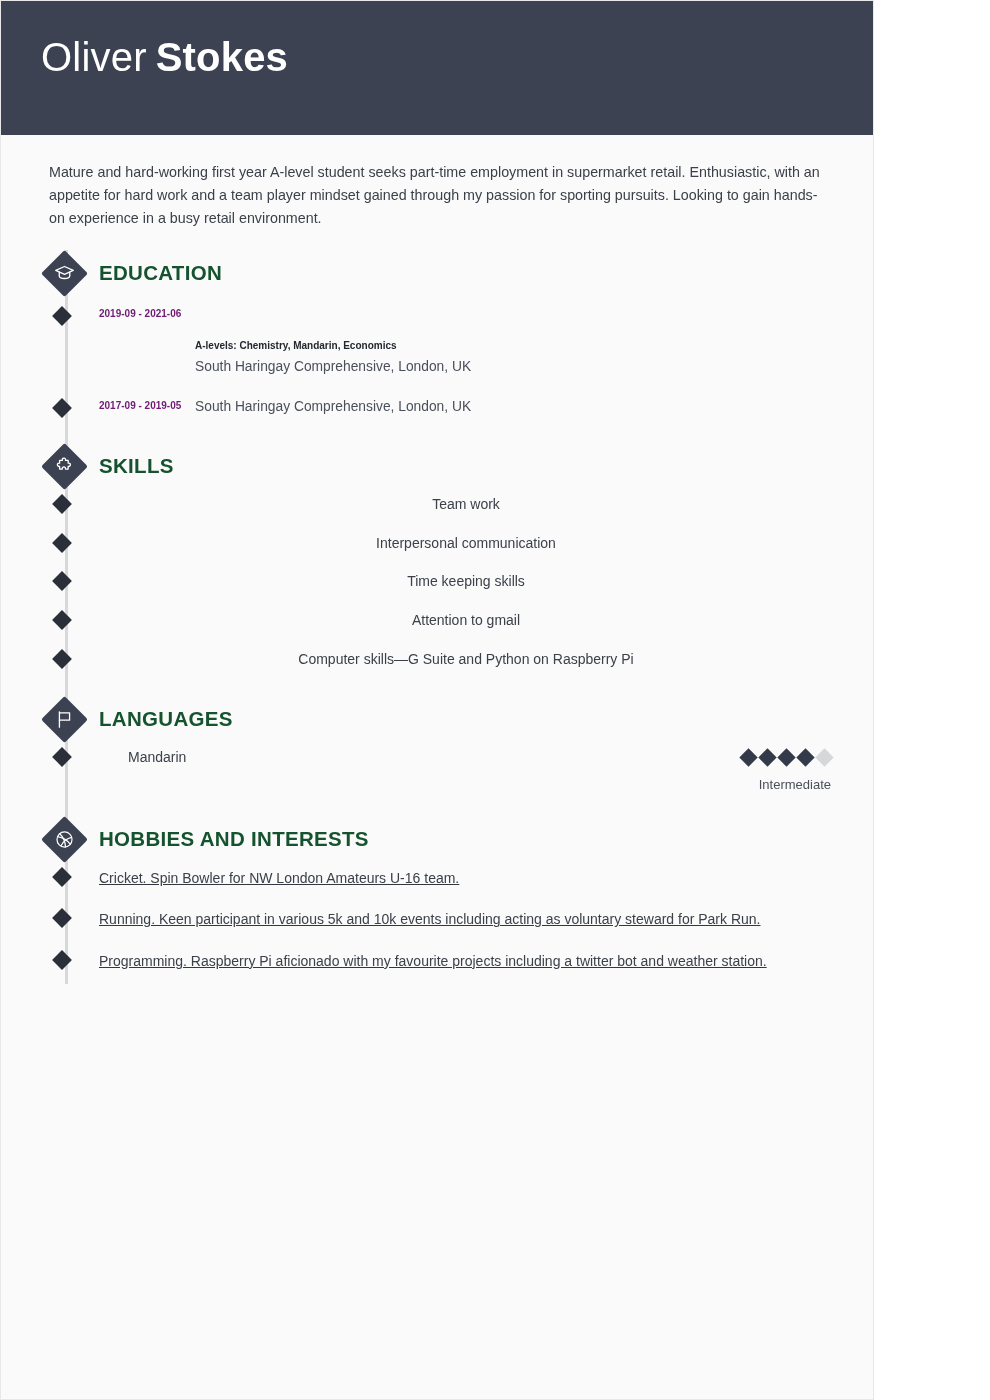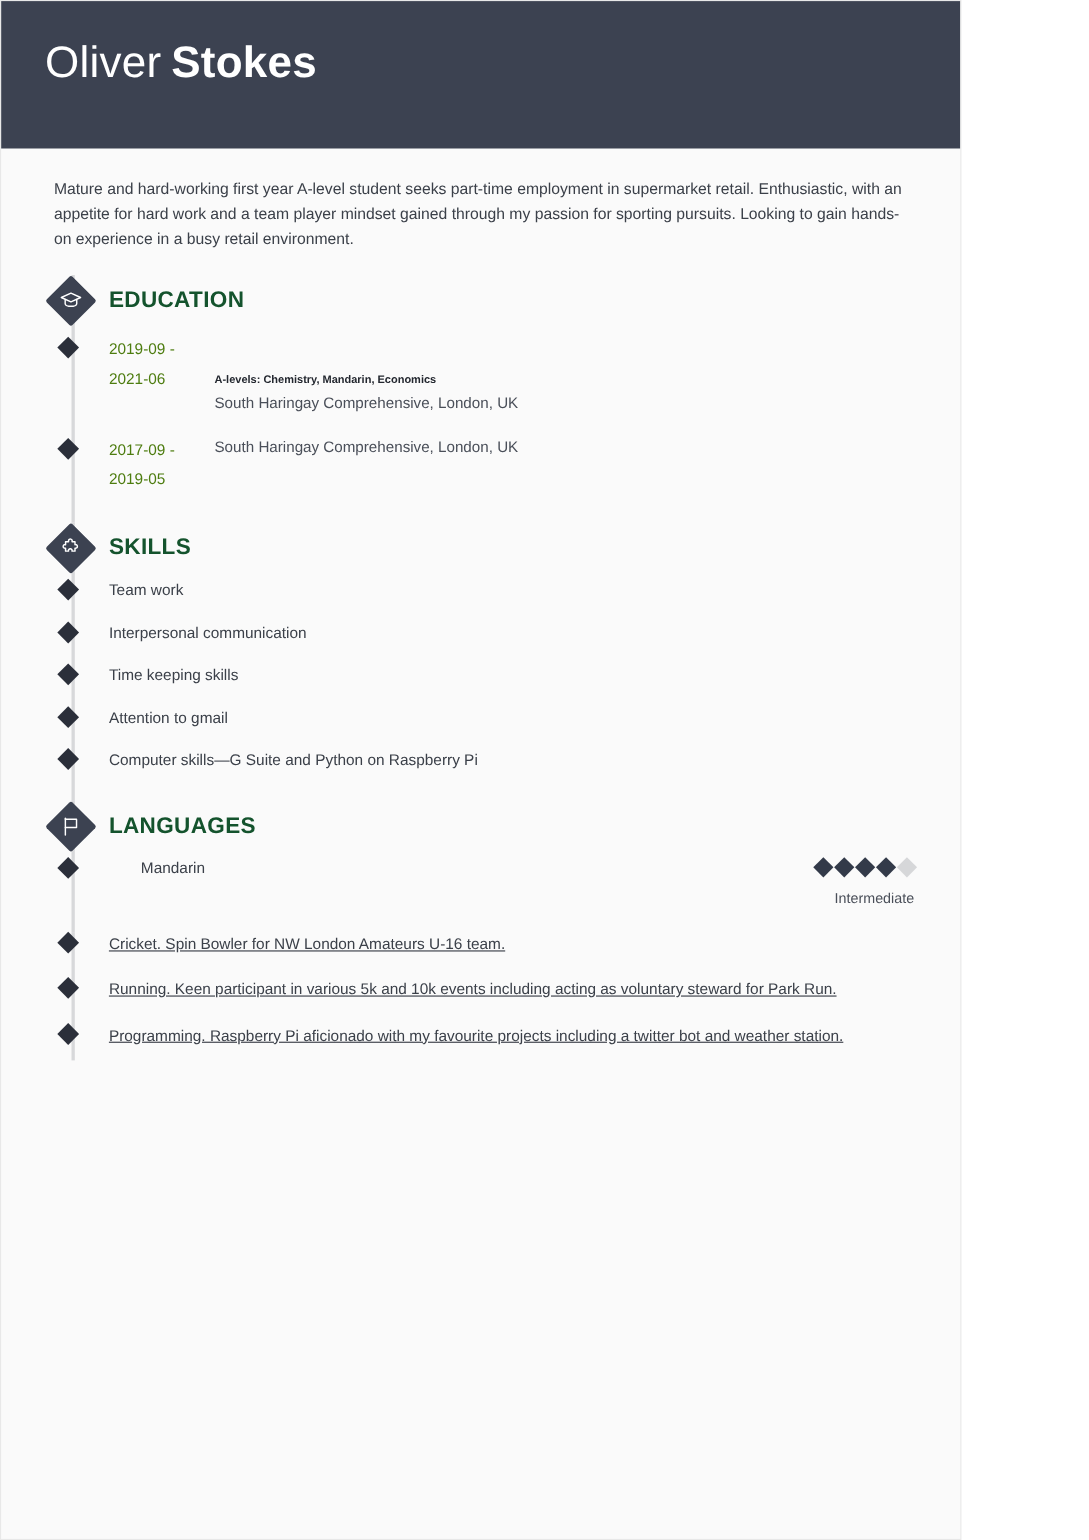--- a/index.html
+++ b/index.html
@@ -148,42 +148,42 @@
   .edu-item {
     position: relative;
     display: flex;
     margin-bottom: 16px;
     padding-top: 2px;
   }
   .edu-item .bullet { top: 7px; }
   .edu-dates {
     width: 96px;
     flex: 0 0 96px;
-    font-size: 14px;
-    font-weight: 400;
+    font-size: 10px;
+    font-weight: 700;
     line-height: 1.9;
-    color: #4d7c0f;
+    color: #701a75;
   }
   .edu-body { flex: 1; }
   .edu-title {
     font-size: 10px;
     font-weight: 700;
     color: #23272f;
     line-height: 1.6;
     margin-bottom: 2px;
     margin-top: 34px;
   }
   .edu-sub {
     font-size: 13.8px;
     color: #4a4f59;
     line-height: 1.55;
   }
 
   
-  .skill-list { padding-bottom: 8px; }
+  .skill-list { padding-bottom: 8px; text-align: center; }
   .skill-item {
     position: relative;
     font-size: 14px;
     color: #3b4049;
     line-height: 1.4;
     margin-bottom: 19px;
   }
   .skill-item .bullet { top: 2px; }
 
   
@@ -341,20 +341,32 @@
             </span>
             <span class="rating-label" style="display:block">Intermediate</span>
           </span>
         </div>
       </div>
     </div>
 
     <div class="section last">
       <div class="rail"></div>
 
+      <div class="sec-head">
+        <span class="diamond-icon">
+          <span class="dshape"></span>
+          <svg viewBox="0 0 24 24" fill="none" stroke="#ffffff" stroke-width="1.4" stroke-linecap="round" stroke-linejoin="round">
+            <circle cx="12" cy="12" r="8.6"></circle>
+            <path d="M4.1 8.7c5.4 1.1 11.3 4.1 14.4 8.6"></path>
+            <path d="M6.3 5.2c3.6 3.3 6.3 8.3 6.9 15.2"></path>
+            <path d="M20.3 9.6c-4.9 1.1-9.6 4.3-12.3 9.6"></path>
+          </svg>
+        </span>
+        <span class="sec-title">HOBBIES AND INTERESTS</span>
+      </div>
 
       <div class="hobby-list">
         <div class="hobby-item">
           <span class="bullet"></span>
           <span>Cricket. Spin Bowler for NW London Amateurs U-16 team.</span>
         </div>
         <div class="hobby-item">
           <span class="bullet"></span>
           <span>Running. Keen participant in various 5k and 10k events including acting as voluntary steward for Park Run.</span>
         </div>

